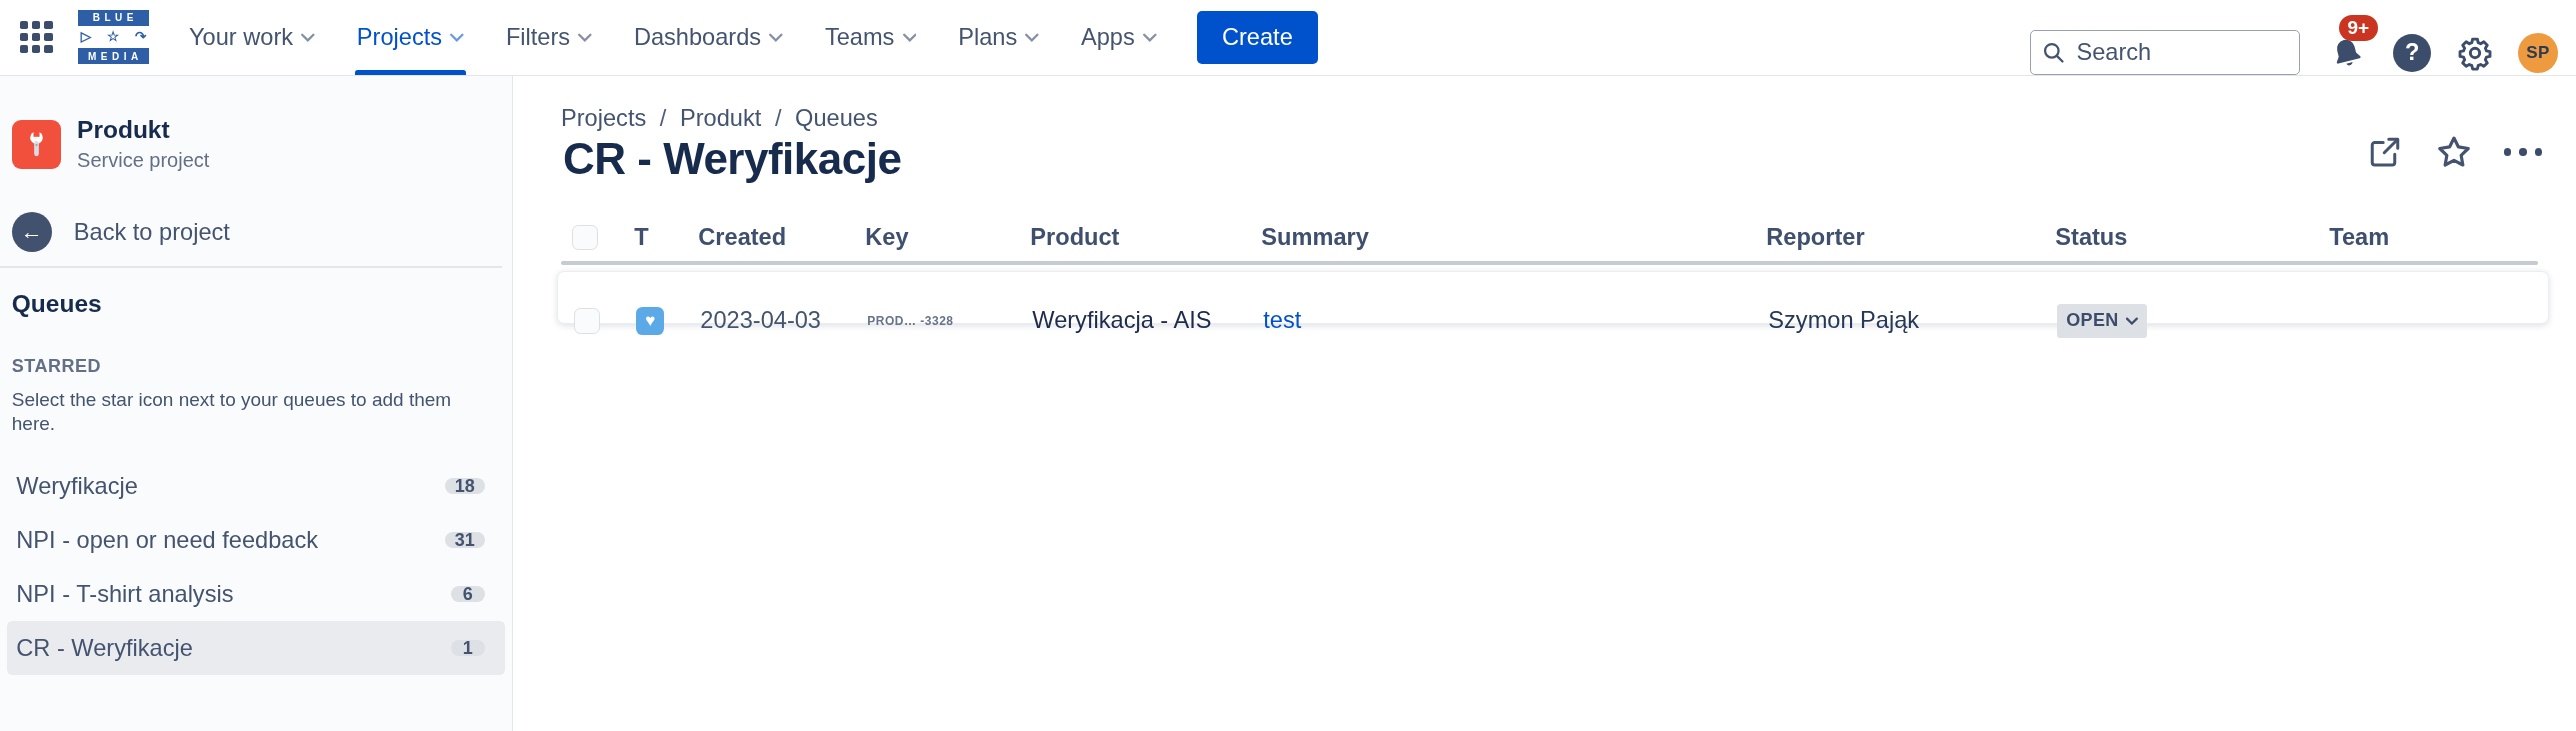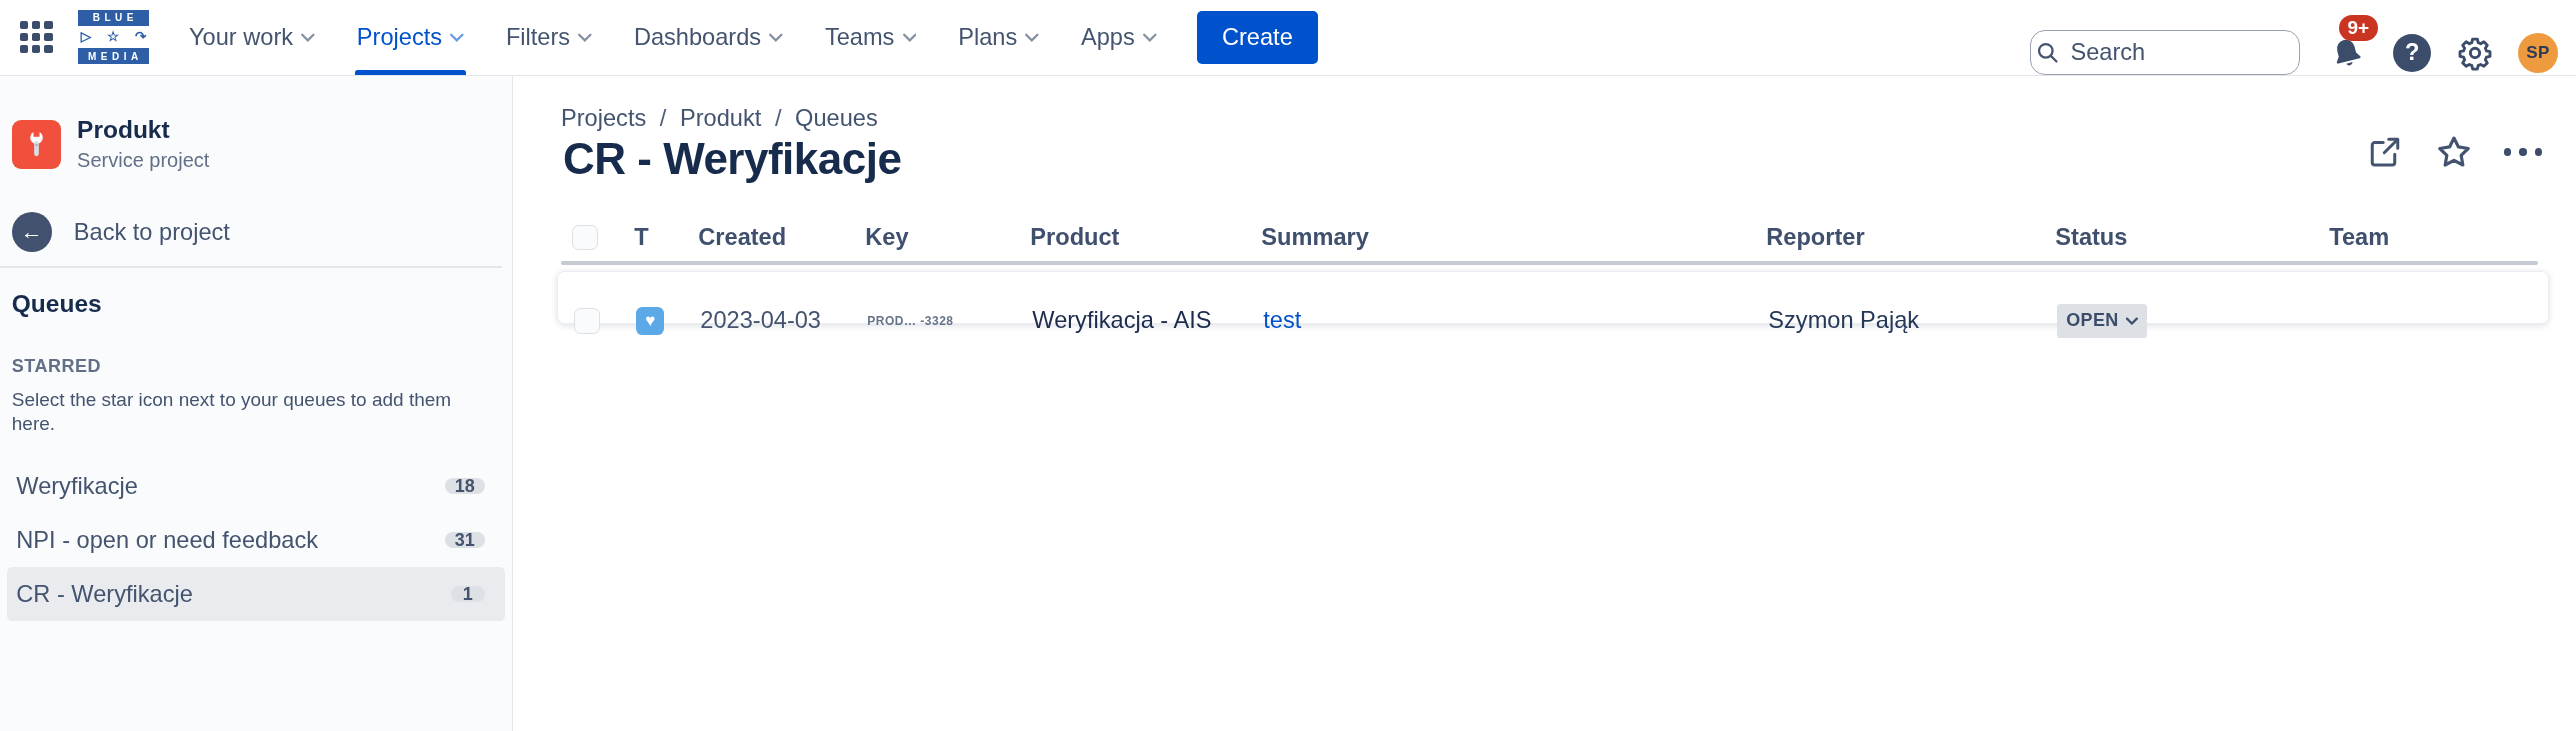--- a/index.html
+++ b/index.html
@@ -39,22 +39,22 @@
   .nav-item.active::after {
     content: ""; position: absolute; left: -1.8px; right: -1.8px; bottom: 0; height: 5.4px;
     background: #0052CC; border-radius: 2.7px 2.7px 0 0;
   }
   .create-btn {
     align-self: center; background: #0052CC; color: #fff; border: none; border-radius: 5px;
     height: 53px; padding: 0 25.4px; font-size: 23.6px; font-family: inherit; cursor: pointer;
   }
   .nav-right { display: flex; align-items: center; gap: 25.4px; }
   .searchbox {
-    width: 270px; height: 45px; border: 1.8px solid #99A1B0; border-radius: 15px;
-    display: flex; align-items: center; gap: 9px; padding: 0 3px; background: #fff;
+    width: 270px; height: 45px; border: 1.8px solid #99A1B0; border-radius: 5px;
+    display: flex; align-items: center; gap: 9px; padding: 0 9px; background: #fff;
   }
   .searchbox input {
     border: none; outline: none; background: transparent; width: 100%;
     font-size: 23.6px; color: #44546F; font-family: inherit;
   }
   .searchbox input::placeholder { color: #44546F; opacity: 1; }
   .icon-btn { position: relative; display: flex; align-items: center; justify-content: center; cursor: pointer; }
   .nbadge {
     position: absolute; top: -16.3px; left: 12.7px; background: #CA3521; color: #fff;
     font-size: 19px; font-weight: 700; border-radius: 907px; padding: 2.7px 9px; line-height: 1.1;
@@ -312,20 +312,24 @@
     <div class="starred-desc">Select the star icon next to your queues to add them here.</div>
     <div class="queue-list">
       <div class="queue-item">
         <span>Weryfikacje</span>
         <span class="count-badge">18</span>
       </div>
       <div class="queue-item">
         <span>NPI - open or need feedback</span>
         <span class="count-badge">31</span>
       </div>
+      <div class="queue-item">
+        <span>NPI - T-shirt analysis</span>
+        <span class="count-badge">6</span>
+      </div>
       <div class="queue-item selected">
         <span>CR - Weryfikacje</span>
         <span class="count-badge">1</span>
       </div>
 
     </div>
   </aside>
 
   <main class="content">
     <div class="breadcrumb">

